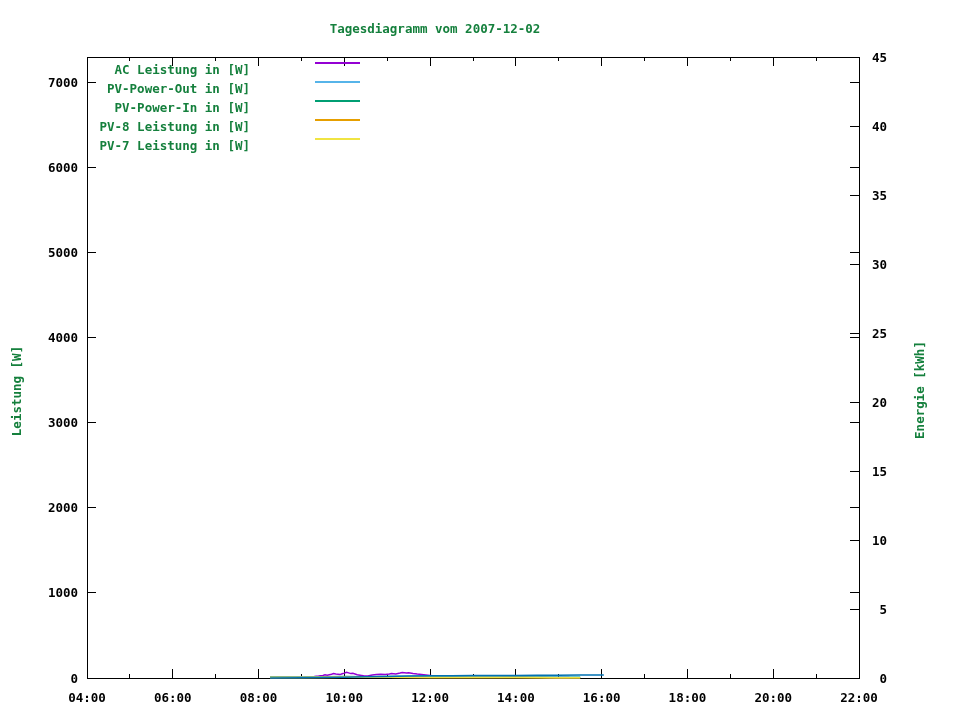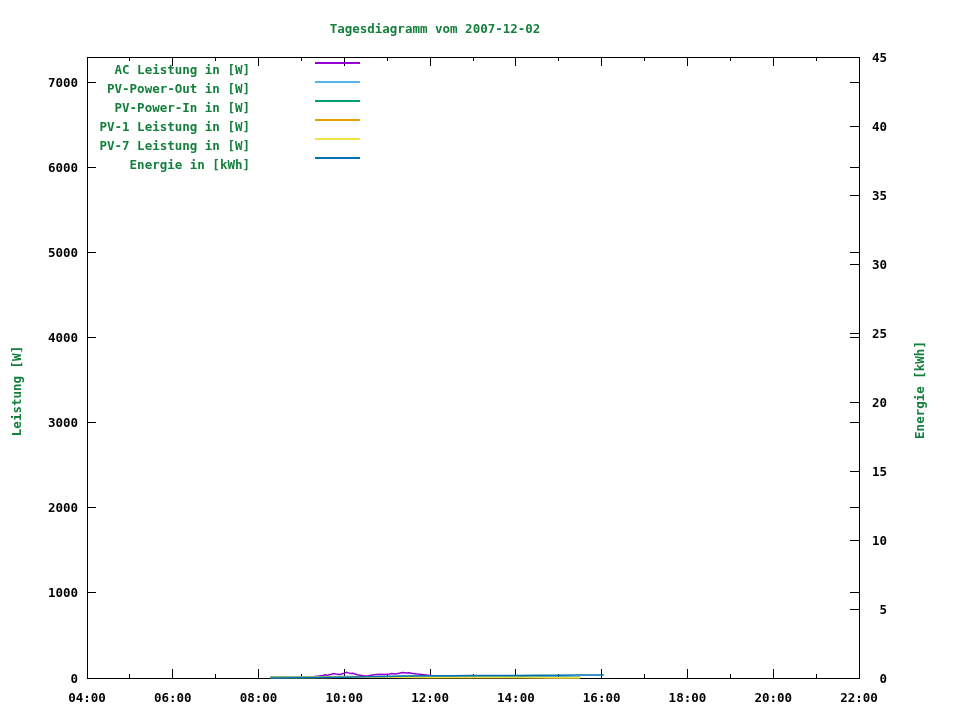--- a/index.html
+++ b/index.html
@@ -158,28 +158,23 @@
         <span class="legend-label">PV-Power-Out in [W]</span>
         <span class="legend-spacer"></span>
         <span class="legend-swatch" style="border-top-color: rgb(86, 180, 233);"></span>
       </div>
       <div class="legend-row">
         <span class="legend-label">PV-Power-In in [W]</span>
         <span class="legend-spacer"></span>
         <span class="legend-swatch" style="border-top-color: rgb(0, 158, 115);"></span>
       </div>
       <div class="legend-row">
-        <span class="legend-label">PV-1 Leistung in [W]</span>
+        <span class="legend-label">PV-8 Leistung in [W]</span>
         <span class="legend-spacer"></span>
         <span class="legend-swatch" style="border-top-color: rgb(230, 159, 0);"></span>
       </div>
       <div class="legend-row">
         <span class="legend-label">PV-7 Leistung in [W]</span>
         <span class="legend-spacer"></span>
         <span class="legend-swatch" style="border-top-color: rgb(240, 228, 66);"></span>
       </div>
-      <div class="legend-row">
-        <span class="legend-label">Energie in [kWh]</span>
-        <span class="legend-spacer"></span>
-        <span class="legend-swatch" style="border-top-color: rgb(0, 114, 178);"></span>
-      </div>
     </div>
 </div>
 
 </body></html>

